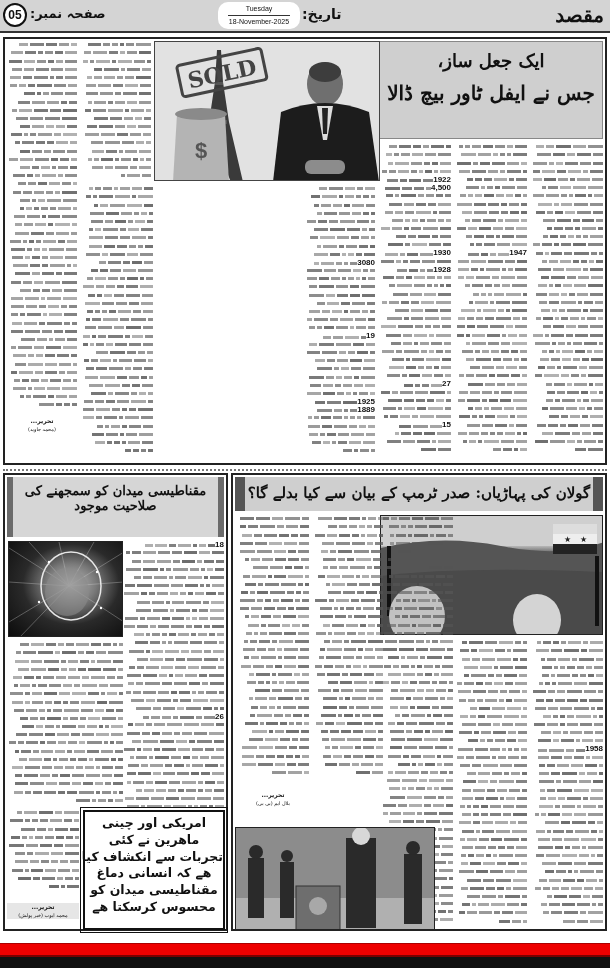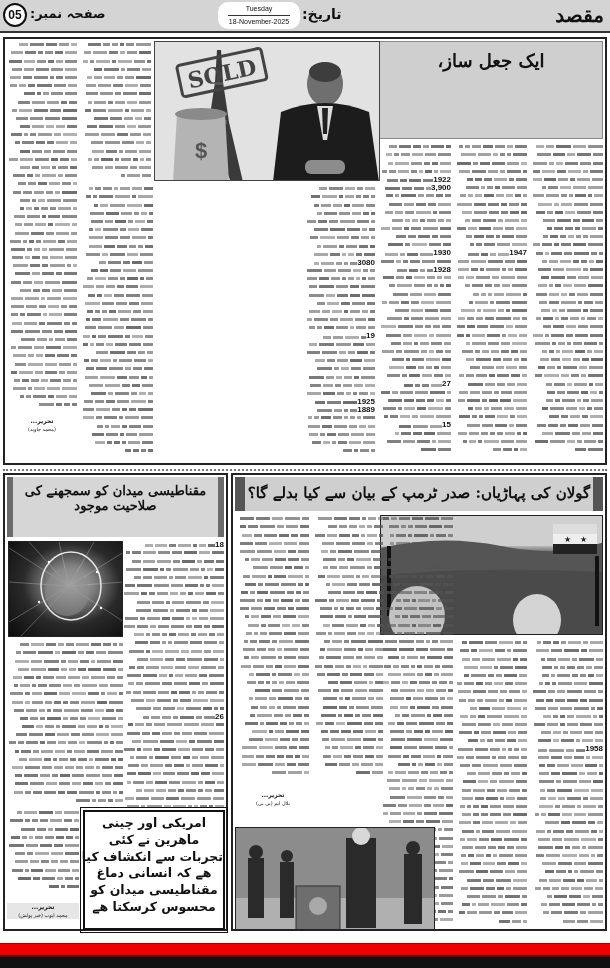--- a/index.html
+++ b/index.html
@@ -62,20 +62,21 @@
     <span class="day">Tuesday</span>
     <span>18-November-2025</span>
   </div>
   <div class="mast-page-label">صفحہ نمبر:</div>
   <div class="mast-page-num">05</div>
 </header>
 
 <section class="top-article">
   <div class="top-headline">
     <span class="l1">ایک جعل ساز،</span>
+    <span class="l2">جس نے ایفل ٹاور بیچ ڈالا</span>
   </div>
 
   <div class="top-photo">
     <svg width="226" height="140" viewBox="0 0 226 140">
       <rect x="0" y="0" width="226" height="140" fill="#e2e2e2"></rect>
 
       <g fill="#3a3a3a">
         <polygon points="62,8 66,8 68,40 74,80 88,140 40,140 54,80 60,40"></polygon>
         <rect x="56" y="78" width="16" height="4" fill="#555"></rect>
         <rect x="60" y="40" width="8" height="3" fill="#555"></rect>
@@ -138,21 +139,21 @@
       <span class="ln"><i style="width: 9px; opacity: 0.55;"></i><i style="width: 13px; opacity: 0.55;"></i><i style="width: 11px; opacity: 0.62;"></i><i style="width: 9px; opacity: 0.8;"></i><i style="width: 5px; opacity: 0.65;"></i><i style="width: 9px; opacity: 0.54;"></i></span>
       <span class="ln"><i style="width: 12px; opacity: 0.53;"></i><i style="width: 12px; opacity: 0.49;"></i><i style="width: 9px; opacity: 0.75;"></i><i style="width: 4px; opacity: 0.61;"></i><i style="width: 7px; opacity: 0.45;"></i><i style="width: 9px; opacity: 0.74;"></i></span>
       <span class="ln"><i style="width: 4px; opacity: 0.65;"></i><i style="width: 9px; opacity: 0.67;"></i><i style="width: 4px; opacity: 0.76;"></i><i style="width: 9px; opacity: 0.73;"></i></span>
     </div>
   <div class="col" id="col-t2" style="right:154px; top:104px; width:72px; height:318px;">
       <span class="ln"><i style="width: 5px; opacity: 0.84;"></i><i style="width: 13px; opacity: 0.82;"></i><i style="width: 6px; opacity: 0.57;"></i><i style="width: 8px; opacity: 0.81;"></i><i style="width: 12px; opacity: 0.8;"></i><i style="width: 8px; opacity: 0.6;"></i></span>
       <span class="ln"><i style="width: 13px; opacity: 0.68;"></i><i style="width: 11px; opacity: 0.59;"></i><i style="width: 11px; opacity: 0.49;"></i><i style="width: 9px; opacity: 0.6;"></i><i style="width: 5px; opacity: 0.66;"></i><i style="width: 6px; opacity: 0.45;"></i></span>
       <span class="ln"><i style="width: 11px; opacity: 0.55;"></i><i style="width: 6px; opacity: 0.83;"></i><i style="width: 6px; opacity: 0.74;"></i><i style="width: 11px; opacity: 0.61;"></i><i style="width: 14px; opacity: 0.49;"></i><i style="width: 5px; opacity: 0.46;"></i></span>
       <span class="ln"><i style="width: 11px; opacity: 0.45;"></i><i style="width: 4px; opacity: 0.52;"></i><i style="width: 7px; opacity: 0.85;"></i><i style="width: 4px; opacity: 0.46;"></i><i style="width: 6px; opacity: 0.68;"></i><i style="width: 11px; opacity: 0.5;"></i><i style="width: 7px; opacity: 0.64;"></i><i style="width: 5px; opacity: 0.65;"></i></span>
       <span class="ln"><span class="num">1922</span><i style="width: 10px; opacity: 0.73;"></i><i style="width: 12px; opacity: 0.83;"></i><i style="width: 7px; opacity: 0.8;"></i><i style="width: 11px; opacity: 0.73;"></i></span>
-      <span class="ln"><span class="num">3,900</span><i style="width: 5px; opacity: 0.58;"></i><i style="width: 10px; opacity: 0.75;"></i><i style="width: 10px; opacity: 0.76;"></i><i style="width: 15px; opacity: 0.81;"></i></span>
+      <span class="ln"><span class="num">4,500</span><i style="width: 5px; opacity: 0.58;"></i><i style="width: 10px; opacity: 0.75;"></i><i style="width: 10px; opacity: 0.76;"></i><i style="width: 15px; opacity: 0.81;"></i></span>
       <span class="ln"><i style="width: 6px; opacity: 0.72;"></i><i style="width: 7px; opacity: 0.77;"></i><i style="width: 8px; opacity: 0.61;"></i><i style="width: 6px; opacity: 0.57;"></i><i style="width: 15px; opacity: 0.83;"></i><i style="width: 4px; opacity: 0.58;"></i><i style="width: 7px; opacity: 0.78;"></i></span>
       <span class="ln"><i style="width: 13px; opacity: 0.53;"></i><i style="width: 8px; opacity: 0.73;"></i><i style="width: 10px; opacity: 0.78;"></i><i style="width: 10px; opacity: 0.57;"></i><i style="width: 13px; opacity: 0.75;"></i></span>
       <span class="ln"><i style="width: 12px; opacity: 0.69;"></i><i style="width: 4px; opacity: 0.76;"></i><i style="width: 15px; opacity: 0.5;"></i><i style="width: 9px; opacity: 0.63;"></i><i style="width: 8px; opacity: 0.51;"></i><i style="width: 8px; opacity: 0.55;"></i></span>
       <span class="ln"><i style="width: 5px; opacity: 0.51;"></i><i style="width: 6px; opacity: 0.56;"></i><i style="width: 9px; opacity: 0.59;"></i><i style="width: 5px; opacity: 0.72;"></i><i style="width: 6px; opacity: 0.48;"></i><i style="width: 5px; opacity: 0.49;"></i><i style="width: 11px; opacity: 0.58;"></i></span>
       <span class="ln"><i style="width: 11px; opacity: 0.79;"></i><i style="width: 15px; opacity: 0.61;"></i><i style="width: 10px; opacity: 0.7;"></i><i style="width: 5px; opacity: 0.81;"></i><i style="width: 10px; opacity: 0.55;"></i><i style="width: 9px; opacity: 0.48;"></i></span>
       <span class="ln"><i style="width: 11px; opacity: 0.71;"></i><i style="width: 6px; opacity: 0.77;"></i><i style="width: 12px; opacity: 0.8;"></i><i style="width: 8px; opacity: 0.71;"></i><i style="width: 10px; opacity: 0.75;"></i></span>
       <span class="ln"><i style="width: 8px; opacity: 0.8;"></i><i style="width: 12px; opacity: 0.73;"></i><i style="width: 15px; opacity: 0.45;"></i><i style="width: 5px; opacity: 0.7;"></i><i style="width: 15px; opacity: 0.84;"></i></span>
       <span class="ln"><span class="num">1930</span><i style="width: 13px; opacity: 0.56;"></i><i style="width: 11px; opacity: 0.82;"></i><i style="width: 5px; opacity: 0.53;"></i><i style="width: 13px; opacity: 0.5;"></i></span>
       <span class="ln"><i style="width: 14px; opacity: 0.77;"></i><i style="width: 13px; opacity: 0.64;"></i><i style="width: 10px; opacity: 0.72;"></i><i style="width: 5px; opacity: 0.74;"></i><i style="width: 5px; opacity: 0.5;"></i><i style="width: 13px; opacity: 0.72;"></i></span>
       <span class="ln"><span class="num">1928</span><i style="width: 6px; opacity: 0.7;"></i><i style="width: 5px; opacity: 0.57;"></i><i style="width: 9px; opacity: 0.81;"></i><i style="width: 10px; opacity: 0.66;"></i></span>

